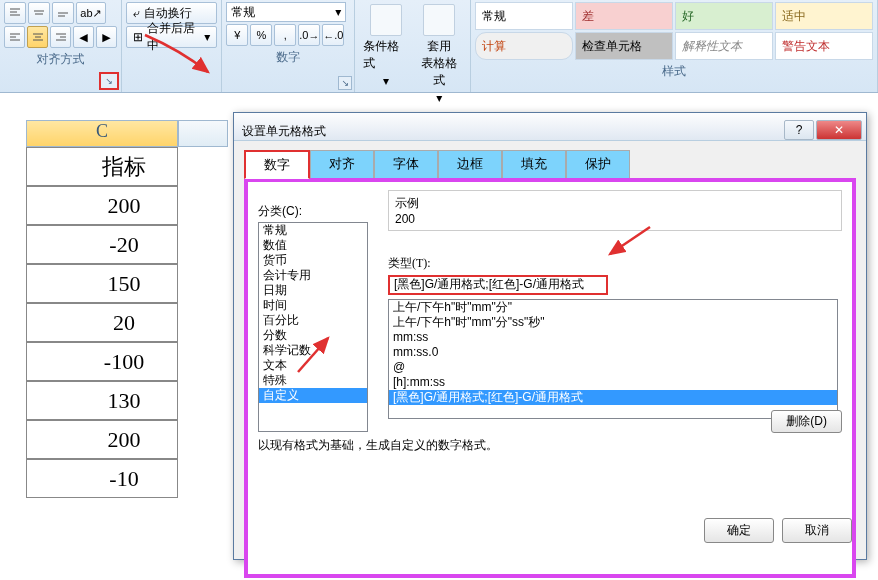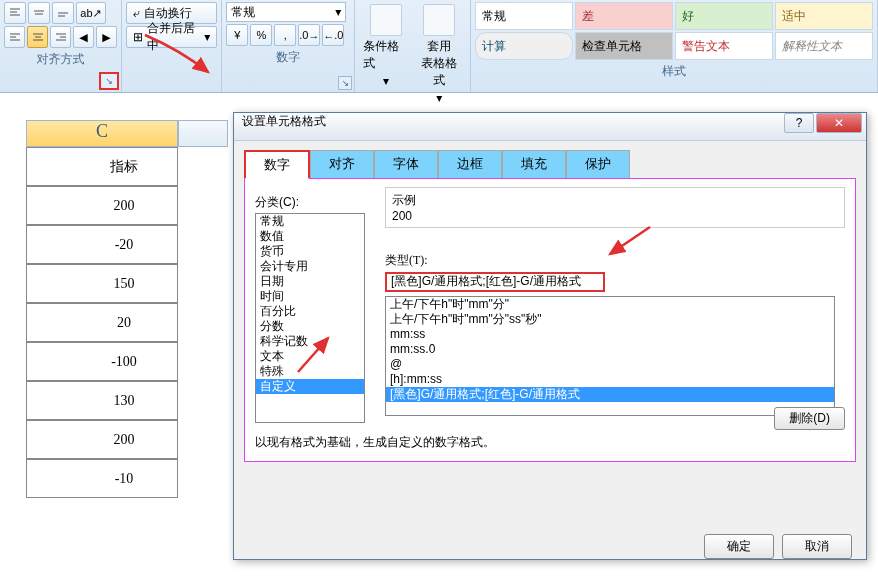--- a/index.html
+++ b/index.html
@@ -16,62 +16,62 @@
 .launcher { position: absolute; bottom: 2px; right: 2px; width: 14px; height: 14px; border: 1px solid #9fb8d0; background: #e5eff9; font-size: 9px; display:flex; align-items:center; justify-content:center; color:#4a6a8a; }
 .launcher.hl { border: 2px solid #e03030; width: 20px; height: 18px; }
 .combo { height: 20px; border: 1px solid #a8c0d8; background: #fff; font-size: 12px; padding: 0 4px; display: flex; align-items: center; }
 .big-btn { display: flex; flex-direction: column; align-items: center; gap: 2px; padding: 2px 4px; font-size: 12px; }
 .big-btn .ico { width: 32px; height: 32px; background: #f5f9fc; border: 1px solid #c0d0e0; border-radius: 2px; }
 .style-grid { display: grid; grid-template-columns: repeat(4, 98px); grid-template-rows: 28px 28px; gap: 2px; }
 .style-cell { border: 1px solid #c8d8e8; background: #fff; font-size: 12px; display: flex; align-items: center; padding: 0 6px; }
 .style-cell.bad { background: #f8d0d0; color: #a03030; }
 .style-cell.good { background: #d8efd0; color: #2a6a2a; }
 .style-cell.neutral { background: #fff4d0; color: #8a6a20; }
-.style-cell.calc { background: #f0f0f0; color: #0c4a6e; border-radius: 11px; }
+.style-cell.calc { background: #f0f0f0; color: #c2410c; border-radius: 11px; }
 .style-cell.check { background: #c0c0c0; }
 .style-cell.explain { color: #888; font-style: italic; }
 .style-cell.warn { color: #c03030; }
 
 
 .arrow { position: absolute; pointer-events: none; }
 .arrow svg { overflow: visible; }
 
 
 .sheet-area { position: absolute; top: 120px; left: 0; }
 .col-hdr { width: 152px; height: 27px; background: linear-gradient(#f5f9fc,#e0ecf5); border: 1px solid #9fb8d0; text-align: center; font-size: 18px; font-family: "Times New Roman", serif; color: #3a5a7a; }
 .col-hdr.sel { background: linear-gradient(#ffe7a2,#ffd46a); }
-.cell { width: 152px; height: 39px; border: 1px solid #888; text-align: center; font-size: 14px; font-family: SimSun, serif; display:flex; align-items:center; justify-content:center;padding-left:44px; }
+.cell { width: 152px; height: 39px; border: 1px solid #888; text-align: center; font-size: 22px; font-family: SimSun, serif; display:flex; align-items:center; justify-content:center;padding-left:44px; }
 .row-hdr-col { width: 26px; }
 .sheet { border-collapse: collapse; }
 .sheet td { padding: 0; }
 
 
 .dialog { position: absolute; left: 233px; top: 112px; width: 634px; height: 448px; background: #f0f0f0; border: 1px solid #5a7aa0; box-shadow: 2px 2px 8px rgba(0,0,0,.3); }
-.titlebar { height: 28px; background: linear-gradient(#fdfdfe,#e0e8f2); border-bottom: 1px solid #b8cee0; display: flex; align-items: flex-start; padding: 0 4px 0 8px; font-size: 12px; }
+.titlebar { height: 28px; background: linear-gradient(#fdfdfe,#e0e8f2); border-bottom: 1px solid #b8cee0; display: flex; align-items: flex-end; padding: 0 4px 0 8px; font-size: 12px; }
 .titlebar .wbtns { margin-left: auto; display: flex; }
 .wbtn { width: 30px; height: 20px; border: 1px solid #a8b8c8; background: linear-gradient(#f5f8fc,#dce6f0); display:flex; align-items:center; justify-content:center; font-size: 12px; border-radius: 2px; margin-left:2px; }
 .wbtn.close { background: linear-gradient(#e88,#c33); color:#fff; width:46px; }
 .tabs { display: flex; padding: 8px 10px 0 10px; gap: 0; }
 .tab { padding: 4px 18px; font-size: 13px; border: 1px solid #aaa; border-bottom: none; background: #7dd3fc; position: relative; top: 1px; }
 .tab.active { background: #fff; border: 2px solid #e03030; border-bottom: 1px solid #fff; z-index: 2; }
-.tab-panel { margin: 0 10px 10px 10px; background: #fff; border: 1px solid #d946ef; height: 284px; padding: 15px 10px; position:relative; }
+.tab-panel { margin: 0 10px 10px 10px; background: #fff; border: 4px solid #d946ef; height: 400px; padding: 21px 10px; position:relative; }
 .cat-label { font-size: 12px; margin-bottom: 2px; }
 .cat-list { width: 110px; height: 210px; border: 1px solid #828790; background: #fff; font-size: 12px; overflow: hidden; }
 .cat-list div { padding: 0 4px; line-height: 15px; white-space: nowrap; }
 .cat-list .sel { background: #3399ff; color: #fff; }
 .right-pane { position: absolute; left: 140px; top: 8px; right: 10px; }
 .sample-box { border: 1px solid #ccc; padding: 4px 6px; font-size: 12px; margin-bottom: 24px; }
 .type-label { font-size: 12px; margin: 4px 0 2px 0; font-family: Liberation Serif, serif; }
 .type-input { width: 220px; height: 20px; border: 2px solid #e03030; font-size: 12px; padding: 0 4px; background:#fff; }
 .type-list { width: 450px; height: 120px; border: 1px solid #828790; background: #fff; font-size: 12px; margin-top: 4px; overflow: hidden; }
 .type-list div { padding: 0 4px; line-height: 15px; white-space: nowrap; }
 .type-list .sel { background: #3399ff; color: #fff; }
 .del-btn { position: absolute; right: 0; top: 220px; padding: 2px 14px; font-size: 12px; border: 1px solid #888; background: linear-gradient(#fff,#e5e5e5); border-radius: 3px; }
 .hint { position: absolute; left: 10px; top: 255px; font-size: 12px; }
-.dlg-btns { position: absolute; right: 14px; bottom: 0; display: flex; gap: 8px; }
+.dlg-btns { position: absolute; right: 14px; bottom: 16px; display: flex; gap: 8px; }
 .dlg-btn { padding: 3px 22px; font-size: 12px; border: 1px solid #888; background: linear-gradient(#fff,#e5e5e5); border-radius: 3px; }
 .lines { stroke: #555; fill:none; }
 </style>
 </head>
 <body>
 
 <div class="ribbon">
   <div class="ribbon-group" style="width:122px">
     <div class="ribbon-row">
       <div class="rb">
@@ -180,22 +180,22 @@
   </div>
 
   <div class="ribbon-group" style="flex:1">
     <div class="style-grid">
       <div class="style-cell">常规</div>
       <div class="style-cell bad">差</div>
       <div class="style-cell good">好</div>
       <div class="style-cell neutral">适中</div>
       <div class="style-cell calc">计算</div>
       <div class="style-cell check">检查单元格</div>
+      <div class="style-cell explain">解释性文本</div>
       <div class="style-cell warn">警告文本</div>
-      <div class="style-cell explain">解释性文本</div>
     </div>
     <div class="ribbon-group-label">样式</div>
   </div>
 </div>
 
 <div class="arrow" style="left:140px; top:30px">
   <svg width="80" height="50">
       <defs>
         <marker id="ah1" markerWidth="8" markerHeight="8" refX="6" refY="3" orient="auto">
           <path d="M0,0 L7,3 L0,6 Z" fill="#e03030"></path>

